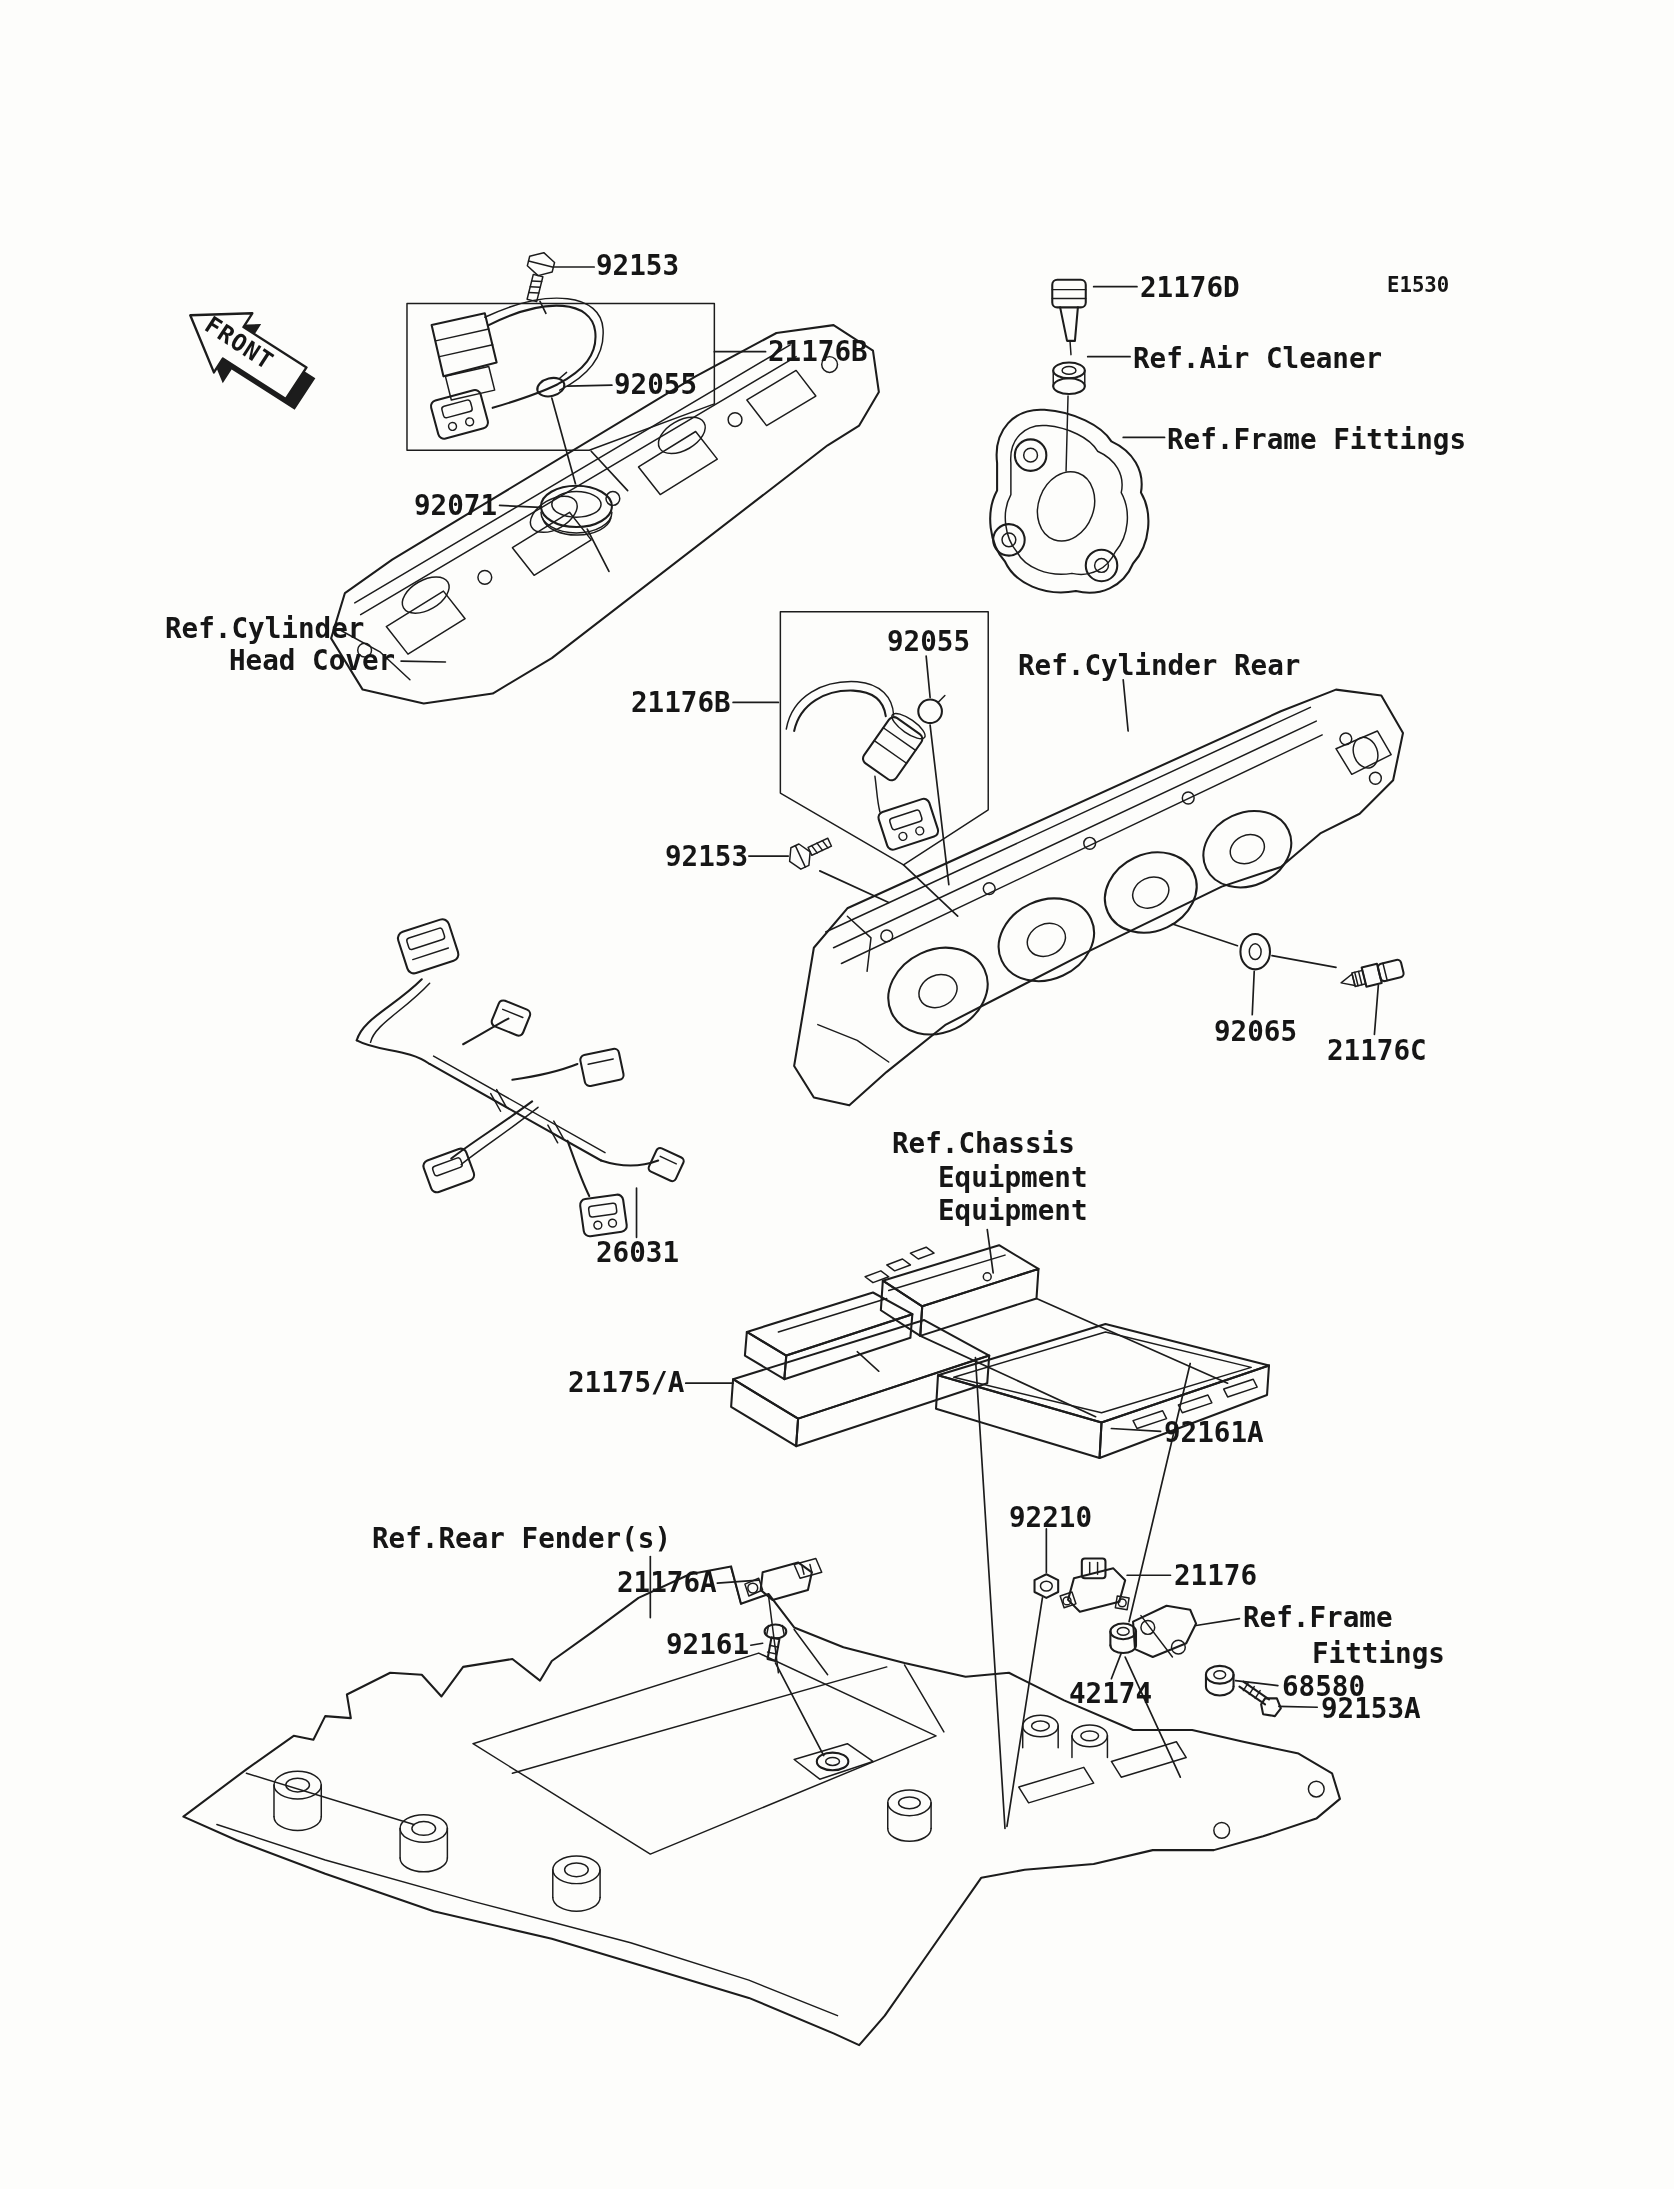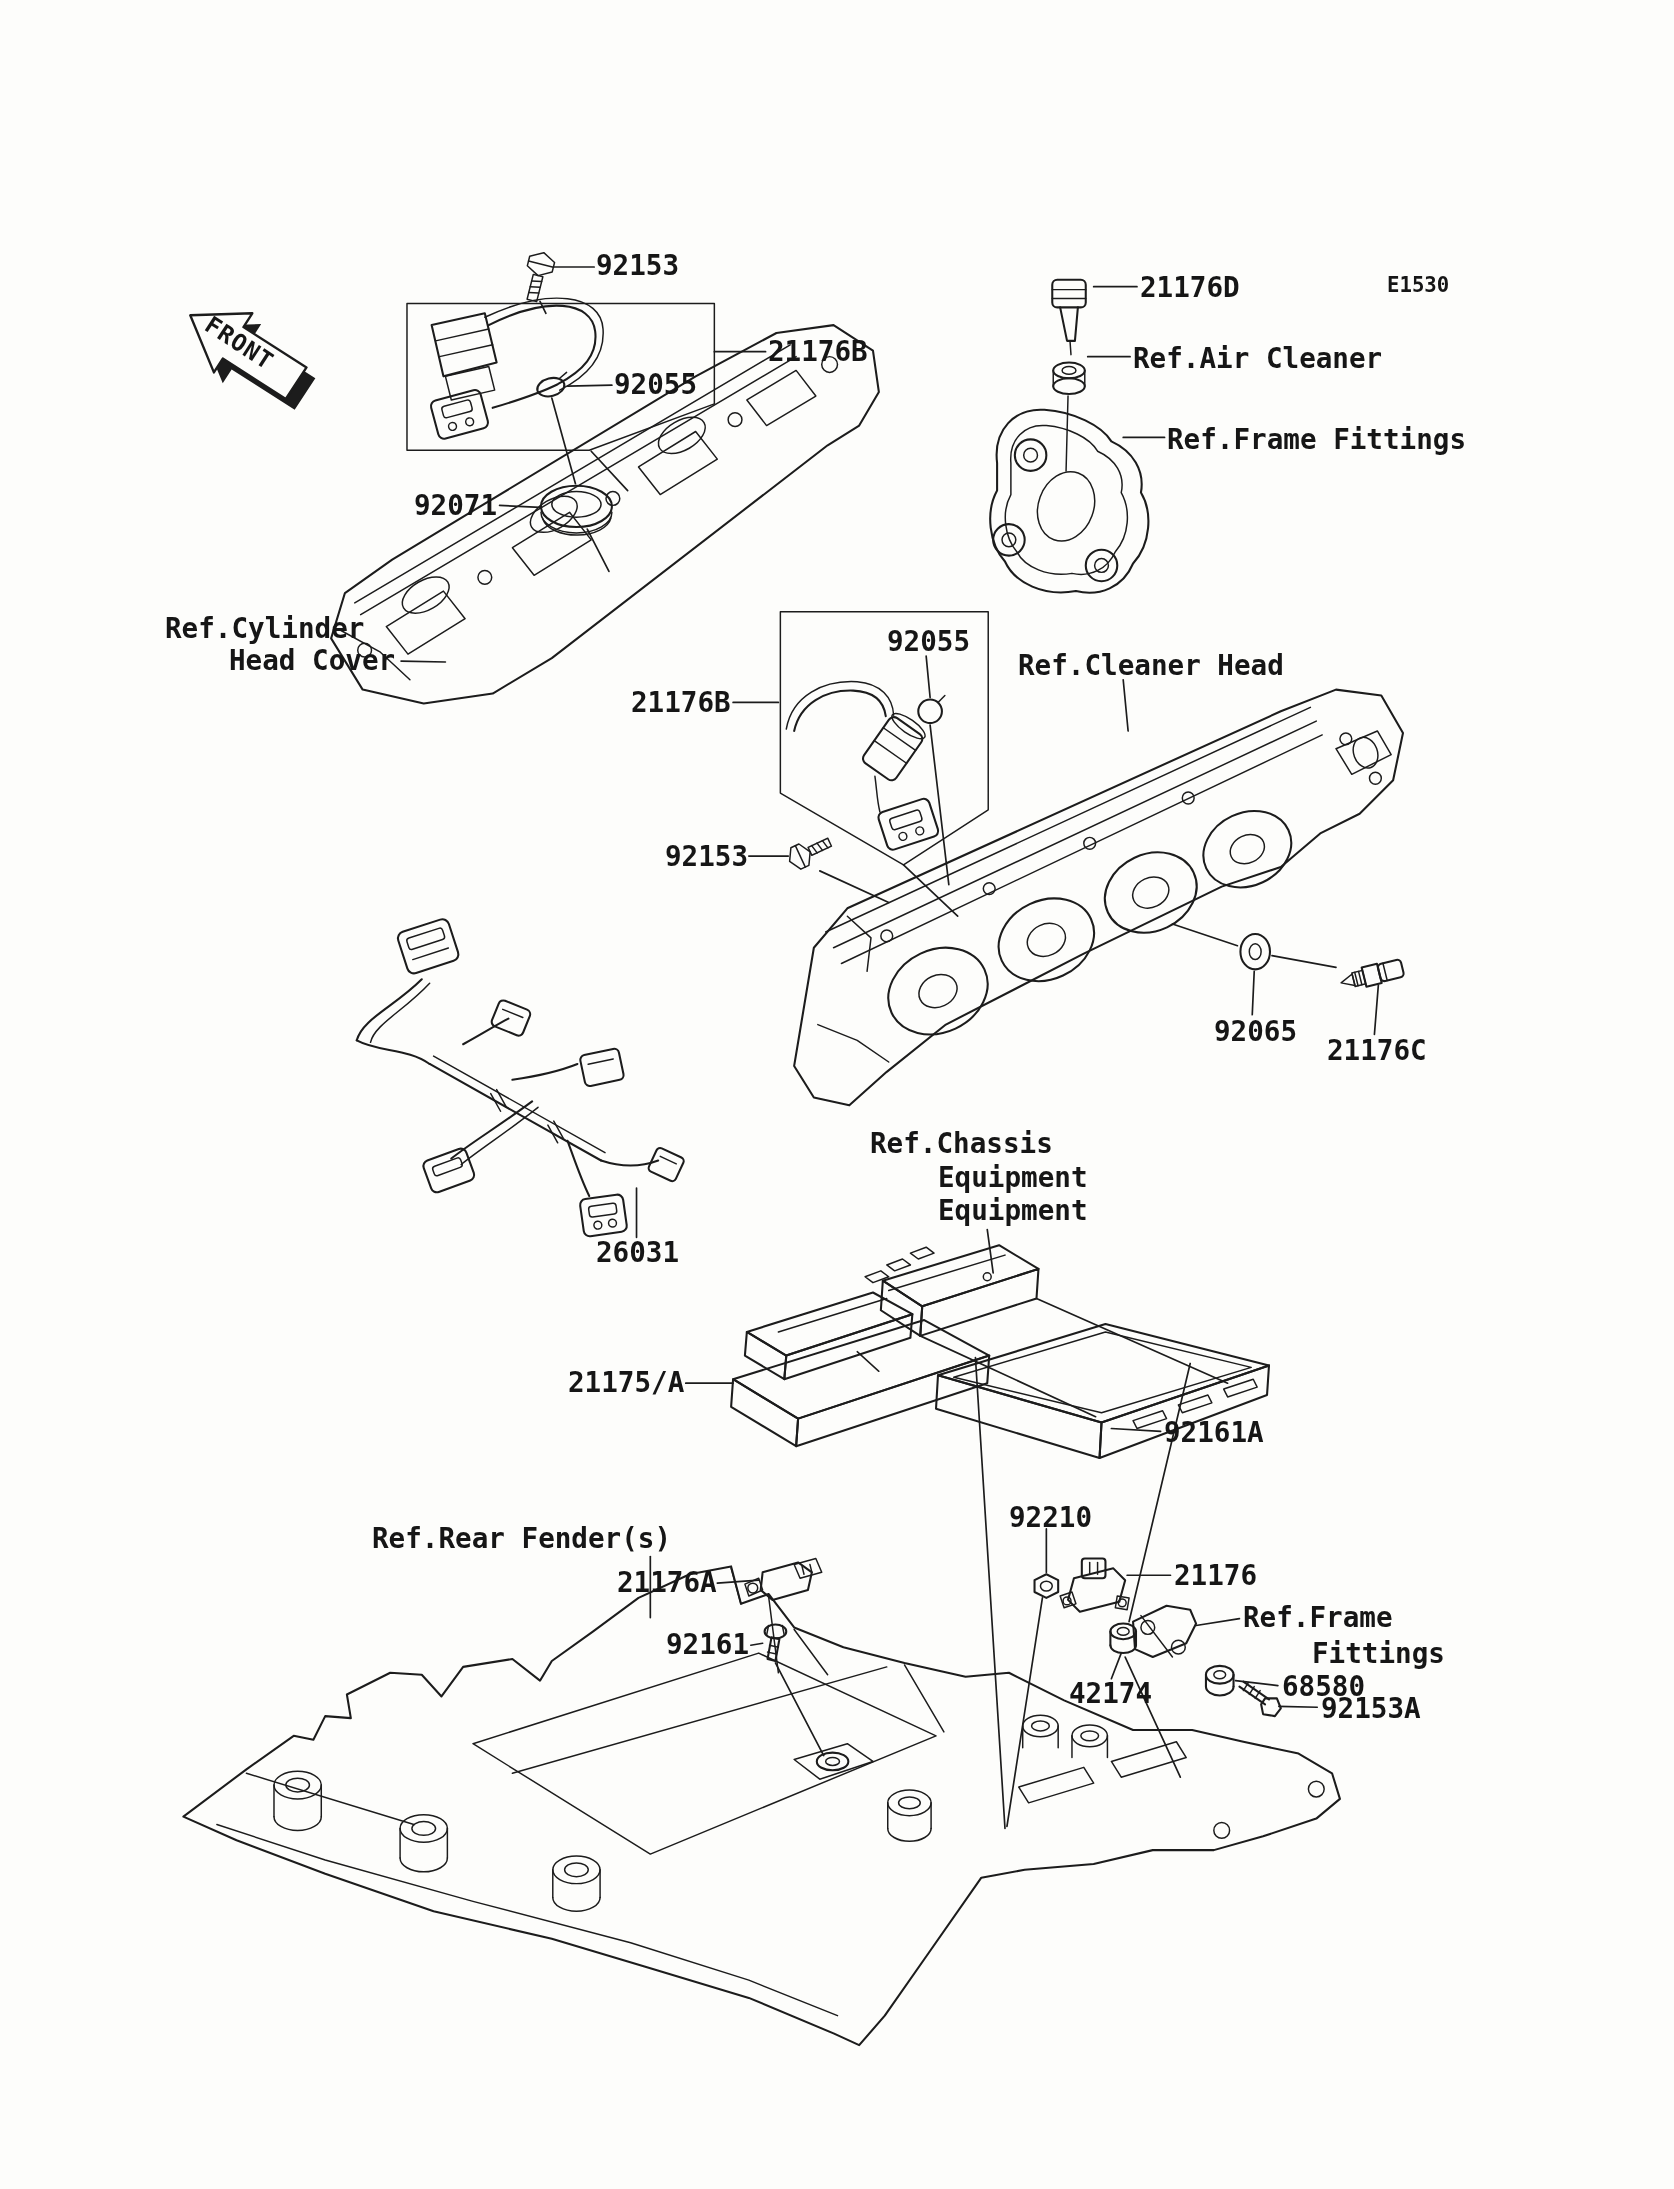--- a/index.html
+++ b/index.html
@@ -427,29 +427,29 @@
 <div class="lbl" style="left:614px;top:371px">92055</div>
 <div class="lbl" style="left:414px;top:492px">92071</div>
 <div class="lbl" style="left:165px;top:615px">Ref.Cylinder</div>
 <div class="lbl" style="left:229px;top:647px">Head Cover</div>
 
 <div class="lbl" style="left:1140px;top:274px">21176D</div>
 <div class="lbl" style="left:1133px;top:345px">Ref.Air Cleaner</div>
 <div class="lbl" style="left:1167px;top:426px">Ref.Frame Fittings</div>
 
 <div class="lbl" style="left:887px;top:628px">92055</div>
-<div class="lbl" style="left:1018px;top:652px">Ref.Cleaner Head</div>
+<div class="lbl" style="left:1018px;top:652px">Ref.Cylinder Rear</div>
 <div class="lbl" style="left:631px;top:689px">21176B</div>
 <div class="lbl" style="left:665px;top:843px">92153</div>
 
 <div class="lbl" style="left:1214px;top:1018px">92065</div>
 <div class="lbl" style="left:1327px;top:1037px">21176C</div>
 
 <div class="lbl" style="left:596px;top:1239px">26031</div>
-<div class="lbl" style="left:870px;top:1130px">Ref.Chassis</div>
+<div class="lbl" style="left:892px;top:1130px">Ref.Chassis</div>
 <div class="lbl" style="left:938px;top:1164px">Equipment</div>
 <div class="lbl" style="left:938px;top:1197px">Equipment</div>
 
 <div class="lbl" style="left:568px;top:1369px">21175/A</div>
 <div class="lbl" style="left:1164px;top:1419px">92161A</div>
 <div class="lbl" style="left:1009px;top:1504px">92210</div>
 
 <div class="lbl" style="left:372px;top:1525px">Ref.Rear Fender(s)</div>
 <div class="lbl" style="left:617px;top:1569px">21176A</div>
 <div class="lbl" style="left:666px;top:1631px">92161</div>

